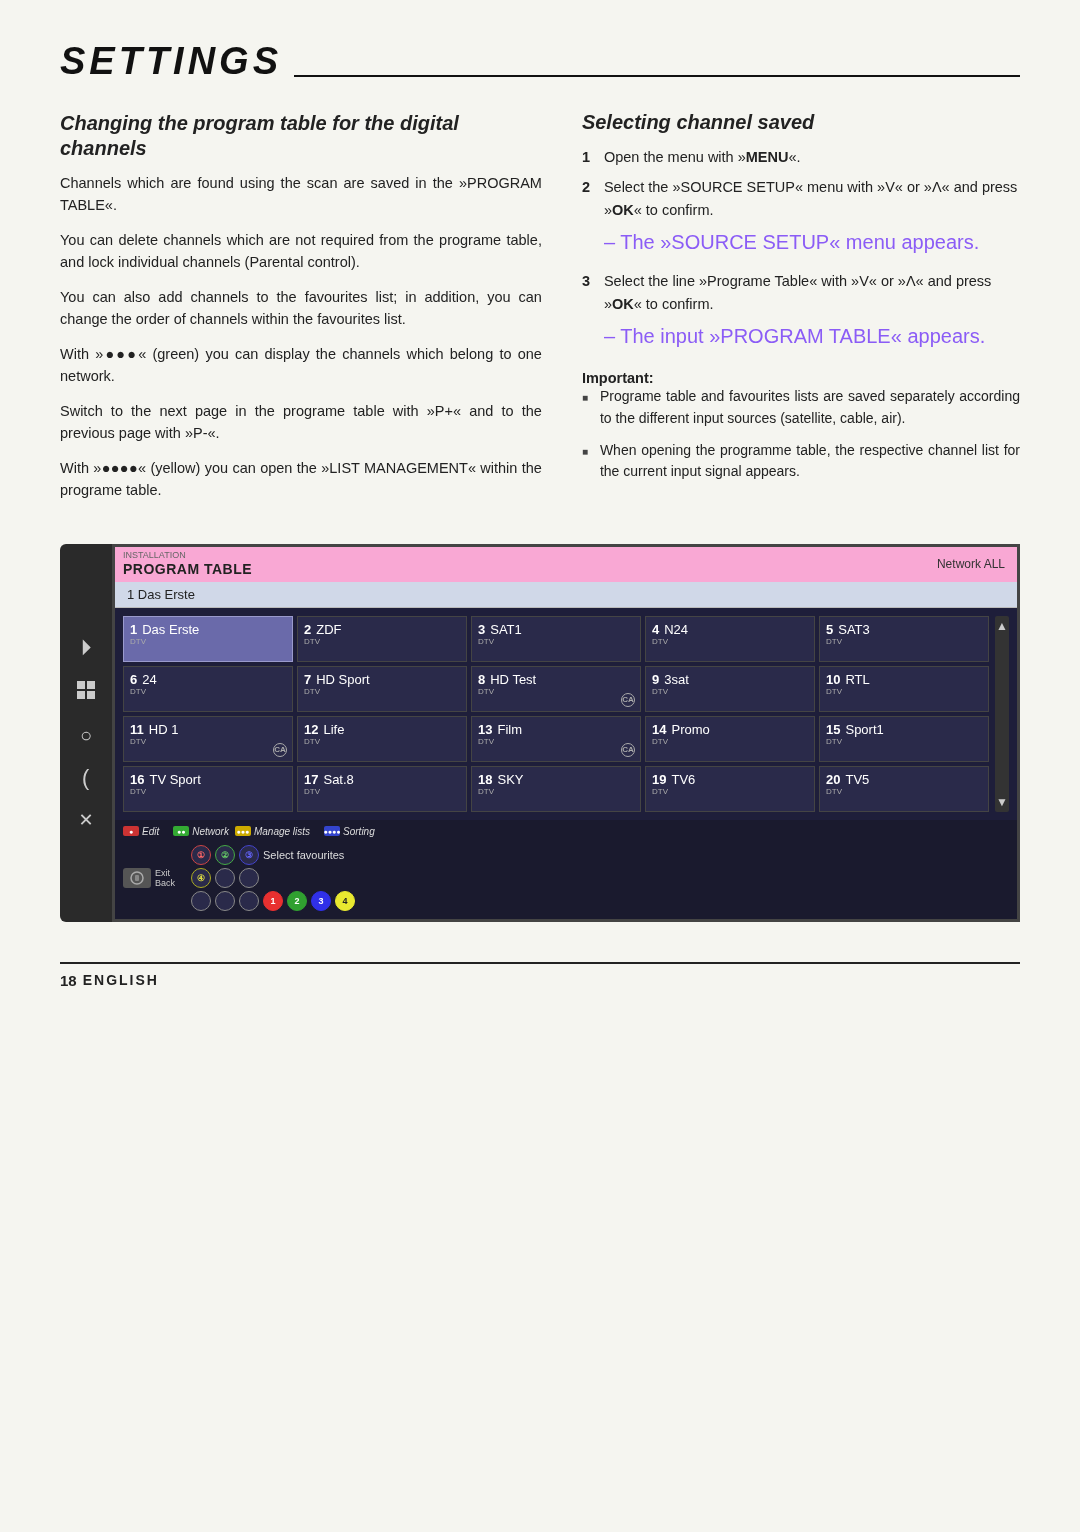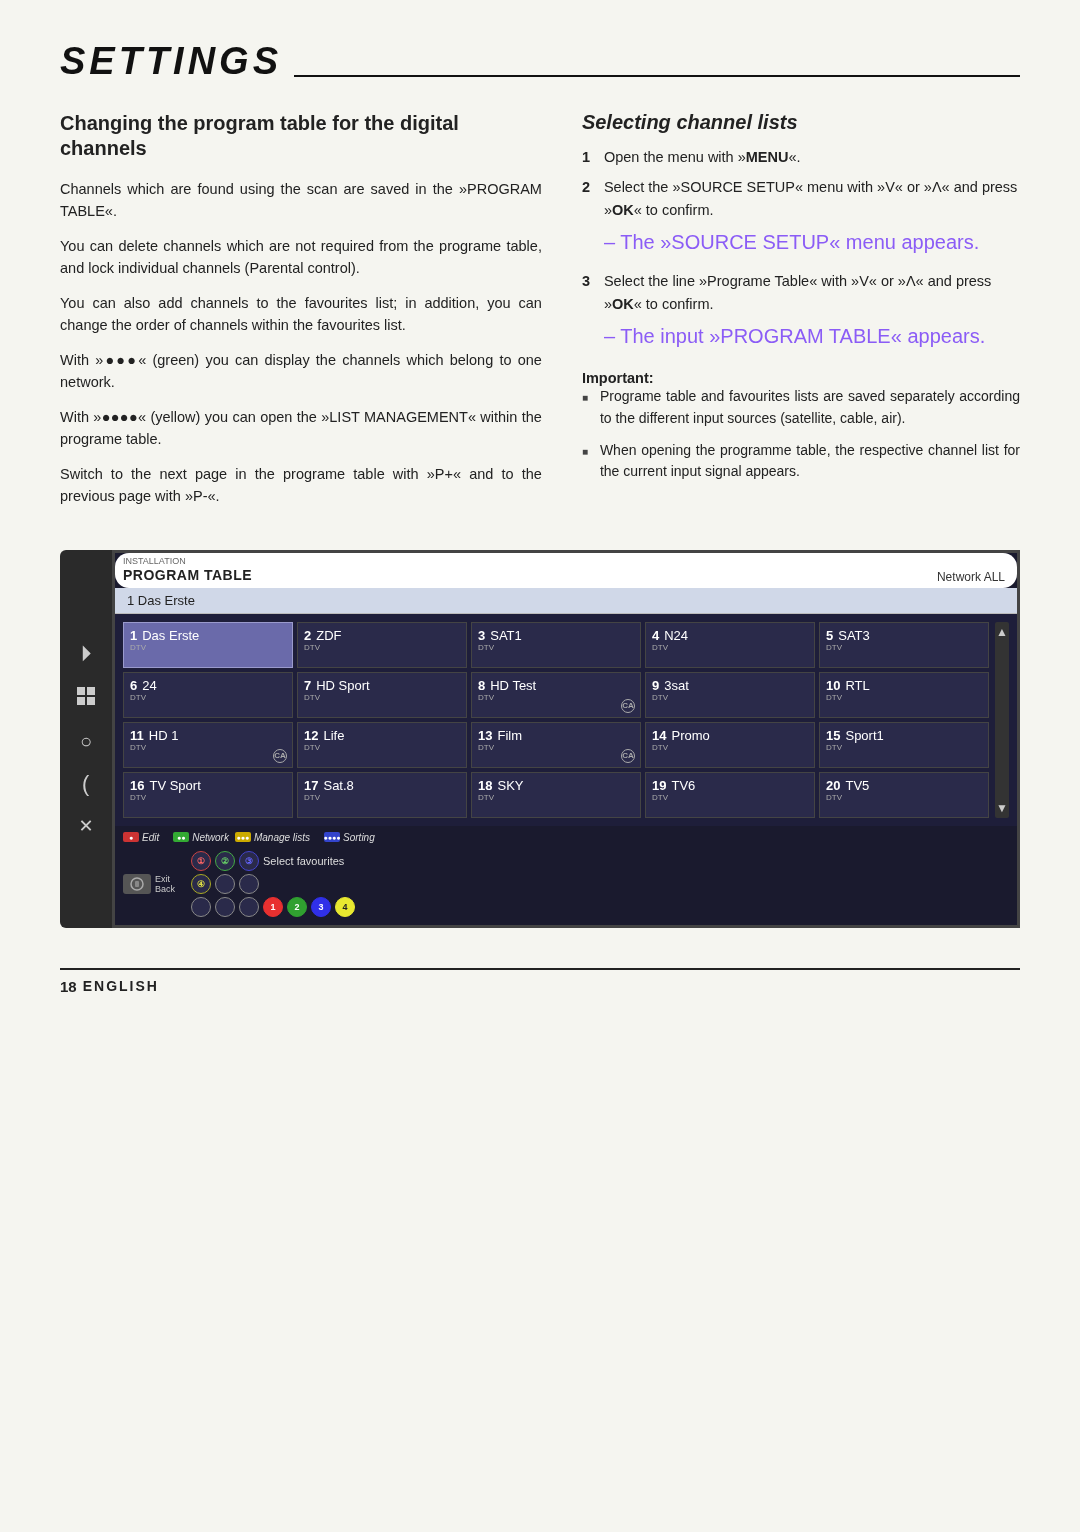--- a/index.html
+++ b/index.html
@@ -44,21 +44,22 @@
       flex: 1.1;
     }
     .right-col {
       flex: 1;
     }
 
     
     .section-heading {
       font-size: 20px;
       font-weight: 900;
-      margin-bottom: 17px;
+      font-style: italic;
+      margin-bottom: 11px;
       line-height: 1.25;
     }
 
     
     .body-text {
       font-size: 14.5px;
       line-height: 1.55;
       margin-bottom: 12px;
       text-align: justify;
     }
@@ -152,26 +153,25 @@
     .tv-screen {
       flex: 1;
       background: #1a1a2e;
       border: 3px solid #444;
       position: relative;
       overflow: hidden;
     }
 
     
     .tv-top-bar {
-      background: #ffffff;
+      background: #f9a8d4;
       padding: 4px 12px 4px 8px;
       display: flex;
-      align-items: flex-end;
+      align-items: center;
       justify-content: space-between;
-      border-radius: 14px;
     }
     .tv-installation-label {
       font-size: 9px;
       color: #666;
       text-transform: uppercase;
       display: block;
       line-height: 1;
     }
     .tv-program-table-label {
       font-size: 14px;
@@ -392,26 +392,26 @@
 </div>
 
 <div class="main-content">
 
   <div class="left-col">
     <h2 class="section-heading">Changing the program table for the digital channels</h2>
     <p class="body-text">Channels which are found using the scan are saved in the »PROGRAM TABLE«.</p>
     <p class="body-text">You can delete channels which are not required from the programe table, and lock individual channels (Parental control).</p>
     <p class="body-text">You can also add channels to the favourites list; in addition, you can change the order of channels within the favourites list.</p>
     <p class="body-text">With »●●●« (green) you can display the channels which belong to one network.</p>
+    <p class="body-text">Switch to the next page in the programe table with »P+« and to the previous page with »P-«.</p>
     <p class="body-text">With »●●●●« (yellow) you can open the »LIST MANAGEMENT« within the programe table.</p>
-    <p class="body-text">Switch to the next page in the programe table with »P+« and to the previous page with »P-«.</p>
   </div>
 
   <div class="right-col">
-    <h2 class="right-section-heading">Selecting channel lists</h2>
+    <h2 class="right-section-heading">Selecting channel saved</h2>
     <ul class="numbered-list">
       <li>
         <span class="list-num">1</span>
         <div>
           <span>Open the menu with »<strong>MENU</strong>«.</span>
         </div>
       </li>
       <li style="flex-direction:column; align-items:flex-start;">
         <div style="display:flex;gap:6px;">
           <span class="list-num">2</span>

